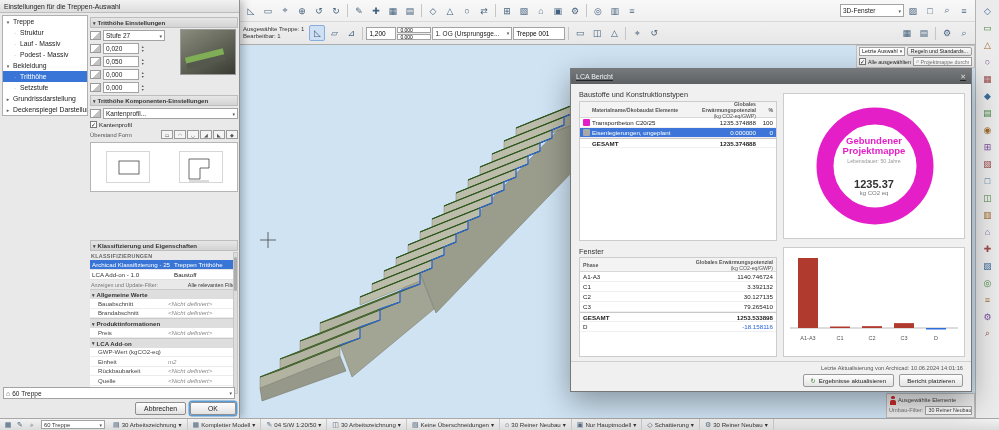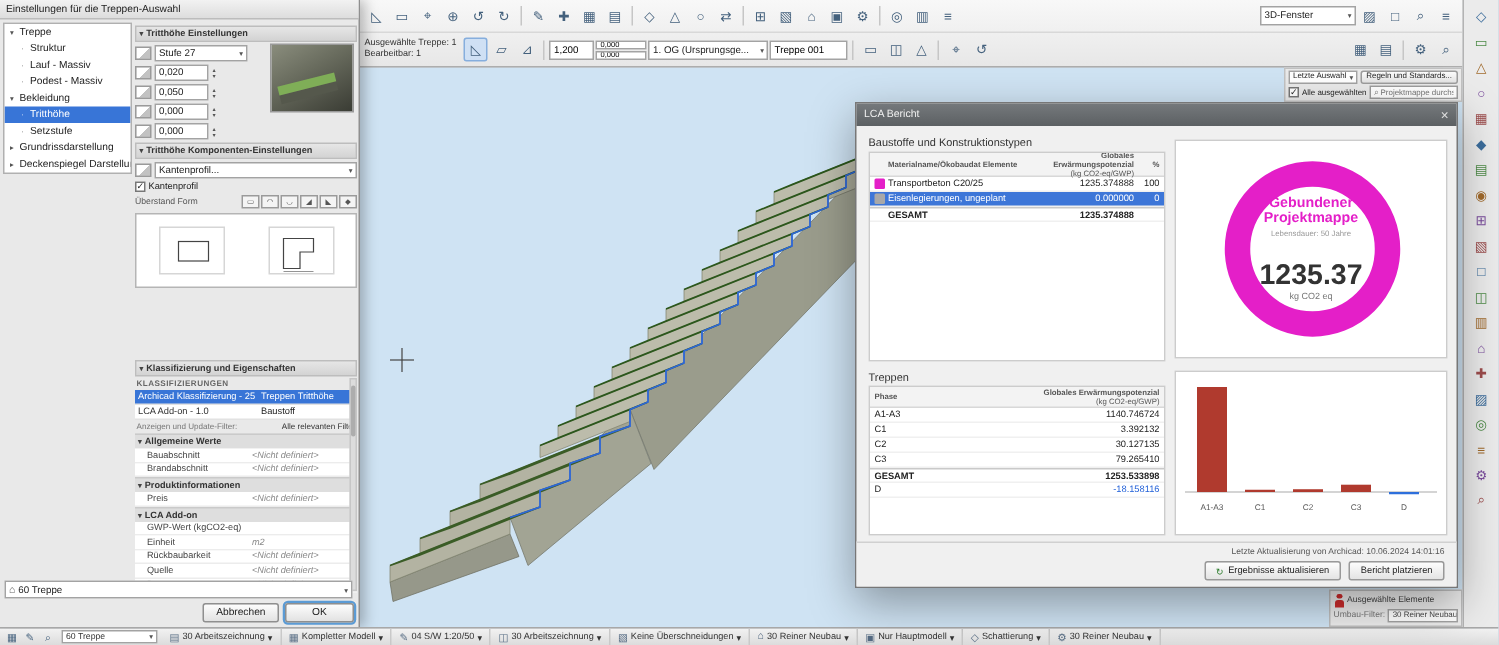--- a/index.html
+++ b/index.html
@@ -63,39 +63,39 @@
 .p-row .pn{width:78px;padding-left:8px;color:#444;white-space:nowrap;overflow:hidden;flex:none;}
 .p-row .pv{flex:1;color:#888;font-style:italic;white-space:nowrap;overflow:hidden;}
 #kscroll{position:absolute;right:1px;top:252px;width:5px;height:142px;background:#dcdcdc;border:1px solid #c6c6c6;}
 #kscroll .thumb{position:absolute;left:0;top:4px;width:100%;height:34px;background:#adadad;border-radius:2px;}
 #dlg-selector{position:absolute;left:3px;bottom:19px;width:232px;}
 #dlg-buttons{position:absolute;right:3px;bottom:3px;display:flex;gap:4px;}
 .btn{height:13px;min-width:46px;border:1px solid #8f8f8f;background:linear-gradient(#fdfdfd,#e2e2e2);border-radius:2px;font-size:6.8px;display:flex;align-items:center;justify-content:center;padding:0 8px;}
 .btn.ok{box-shadow:0 0 0 1.5px #5b9bd5;}
 
 
-#lca{position:absolute;left:570px;top:68px;width:402px;height:324px;background:#f0f0f0;border:1px solid #777;z-index:10;box-shadow:0 10px 28px rgba(0,0,0,.35);}
+#lca{position:absolute;left:570px;top:68px;width:402px;height:324px;background:#f0f0f0;border:1px solid #777;z-index:10;box-shadow:0 10px 28px rgba(0,0,0,.35);text-decoration:underline;}
 #lca-title{height:15px;background:linear-gradient(#75797c,#5c6063);color:#f0f0f0;font-size:7px;display:flex;align-items:center;padding:0 5px;}
 #lca-close{margin-left:auto;font-size:7px;color:#ddd;}
 .lca-sec-title{position:absolute;font-size:7.3px;color:#333;}
 .card{position:absolute;background:#fff;border:1px solid #cccccc;overflow:hidden;}
 .t-head{display:flex;align-items:stretch;background:#f3f3f3;border-bottom:1px solid #d8d8d8;font-size:5.2px;color:#555;font-weight:bold;}
 .t-row{display:flex;align-items:center;height:10px;font-size:6.2px;border-bottom:1px solid #f0f0f0;color:#222;}
 .c-sw{width:12px;display:flex;justify-content:center;flex:none;}
 .sw{width:7px;height:7px;border-radius:1px;}
 .c-name{flex:1;white-space:nowrap;overflow:hidden;}
 .c-val{width:60px;text-align:right;flex:none;}
 .c-pct{width:20px;text-align:right;flex:none;padding-right:3px;}
 .t-row.sel{background:#3d76d8;color:#fff;}
 .t-row.tot{font-weight:bold;border-top:1px solid #c9c9c9;}
 .neg{color:#2563d9;}
 #donut-center{position:absolute;inset:0;display:flex;flex-direction:column;align-items:center;justify-content:center;text-align:center;pointer-events:none;}
 #donut-title{font-size:9.5px;font-weight:bold;color:#e41fc8;line-height:10px;width:72px;}
 #donut-sub{font-size:5.2px;color:#999;margin-top:2px;}
-#donut-val{font-size:19px;font-weight:bold;color:#333;margin-top:14px;}
+#donut-val{font-size:11px;font-weight:bold;color:#333;margin-top:14px;}
 #donut-unit{font-size:6px;color:#777;}
 #lca-footer{position:absolute;left:0;right:0;bottom:0;height:30px;border-top:1px solid #d0d0d0;background:#f0f0f0;}
 #lca-updated{position:absolute;right:8px;top:3px;font-size:5.7px;color:#555;}
 #lca-btns{position:absolute;right:8px;top:12px;display:flex;gap:5px;}
 .lca-btn{height:13px;border:1px solid #999;background:linear-gradient(#fdfdfd,#e4e4e4);border-radius:2px;font-size:6.2px;display:flex;align-items:center;padding:0 7px;gap:3px;}
 
 
 #rstrip{position:absolute;left:975px;top:0;width:24px;height:418px;background:#ebebeb;border-left:1px solid #b3b3b3;z-index:5;display:flex;flex-direction:column;align-items:center;padding-top:3px;gap:2px;}
 #rstrip .ico{width:16px;height:15px;font-size:9px;}
 
@@ -524,21 +524,21 @@
     <svg id="donut-svg" width="182" height="146">
         <circle cx="91" cy="72" r="50" fill="none" stroke="#e41fc8" stroke-width="17"></circle>
       </svg>
     <div id="donut-center">
       <div id="donut-title">Gebundener Projektmappe</div>
       <div id="donut-sub">Lebensdauer: 50 Jahre</div>
       <div id="donut-val">1235.37</div>
       <div id="donut-unit">kg CO2 eq</div>
     </div>
   </div>
-  <div class="lca-sec-title" style="left:8px;top:178px">Treppen</div>
+  <div class="lca-sec-title" style="left:8px;top:178px">Fenster</div>
   <div class="card" style="left:8px;top:188px;width:198px;height:100px">
     <div class="t-head" style="height:14px">
       <span class="c-name" style="padding-left:3px;align-self:center">Phase</span>
       <span style="flex:1;display:flex;flex-direction:column;align-items:flex-end;justify-content:center;padding-right:3px">
         <span>Globales Erwärmungspotenzial</span>
         <span style="font-weight:normal">(kg CO2-eq/GWP)</span>
       </span>
     </div>
     <div id="phase-rows">
         <div class="t-row">

